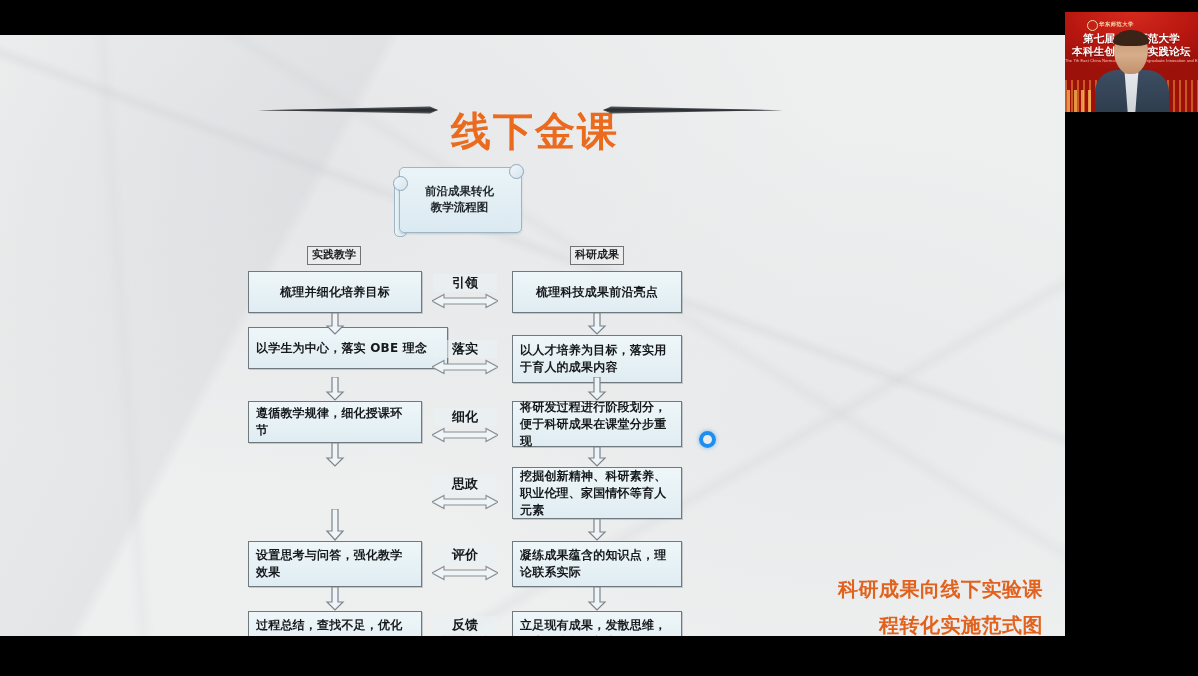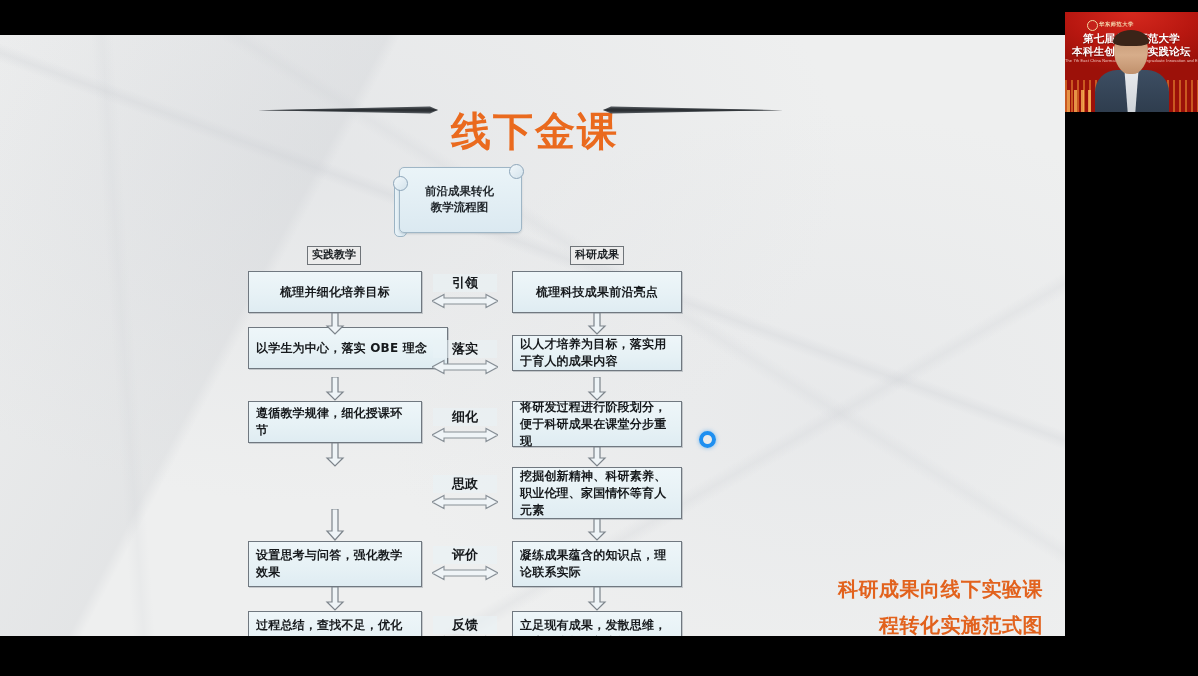--- a/index.html
+++ b/index.html
@@ -444,21 +444,21 @@
         <polygon points="7,0 13,0 13,22 18,22 10,31 2,22 7,22" fill="#eef4f7" stroke="#7c848b" stroke-width="1.2"></polygon>
       </svg>
     </div>
     <div class="down-arrow" style="left:325px; top:552px;">
       <svg width="20" height="24" viewBox="0 0 20 24">
         <polygon points="7,0 13,0 13,15 18,15 10,23 2,15 7,15" fill="#eef4f7" stroke="#7c848b" stroke-width="1.2"></polygon>
       </svg>
     </div>
 
     <div class="flow-box center-text" style="left:512px; top:236px; width:170px; height:42px;">梳理科技成果前沿亮点</div>
-    <div class="flow-box" style="left:512px; top:300px; width:170px; height:36px;">以人才培养为目标，落实用于育人的成果内容</div>
+    <div class="flow-box" style="left:512px; top:300px; width:170px; height:48px;">以人才培养为目标，落实用于育人的成果内容</div>
     <div class="flow-box" style="left:512px; top:366px; width:170px; height:46px;">将研发过程进行阶段划分，便于科研成果在课堂分步重现</div>
     <div class="flow-box" style="left:512px; top:432px; width:170px; height:52px;">挖掘创新精神、科研素养、职业伦理、家国情怀等育人元素</div>
     <div class="flow-box" style="left:512px; top:506px; width:170px; height:46px;">凝练成果蕴含的知识点，理论联系实际</div>
     <div class="flow-box" style="left:512px; top:576px; width:170px; height:46px;">立足现有成果，发散思维，探索提升与创新空间</div>
 
     <div class="down-arrow" style="left:587px; top:278px;">
       <svg width="20" height="22" viewBox="0 0 20 22">
         <polygon points="7,0 13,0 13,13 18,13 10,21 2,13 7,13" fill="#eef4f7" stroke="#7c848b" stroke-width="1.2"></polygon>
       </svg>
     </div>

